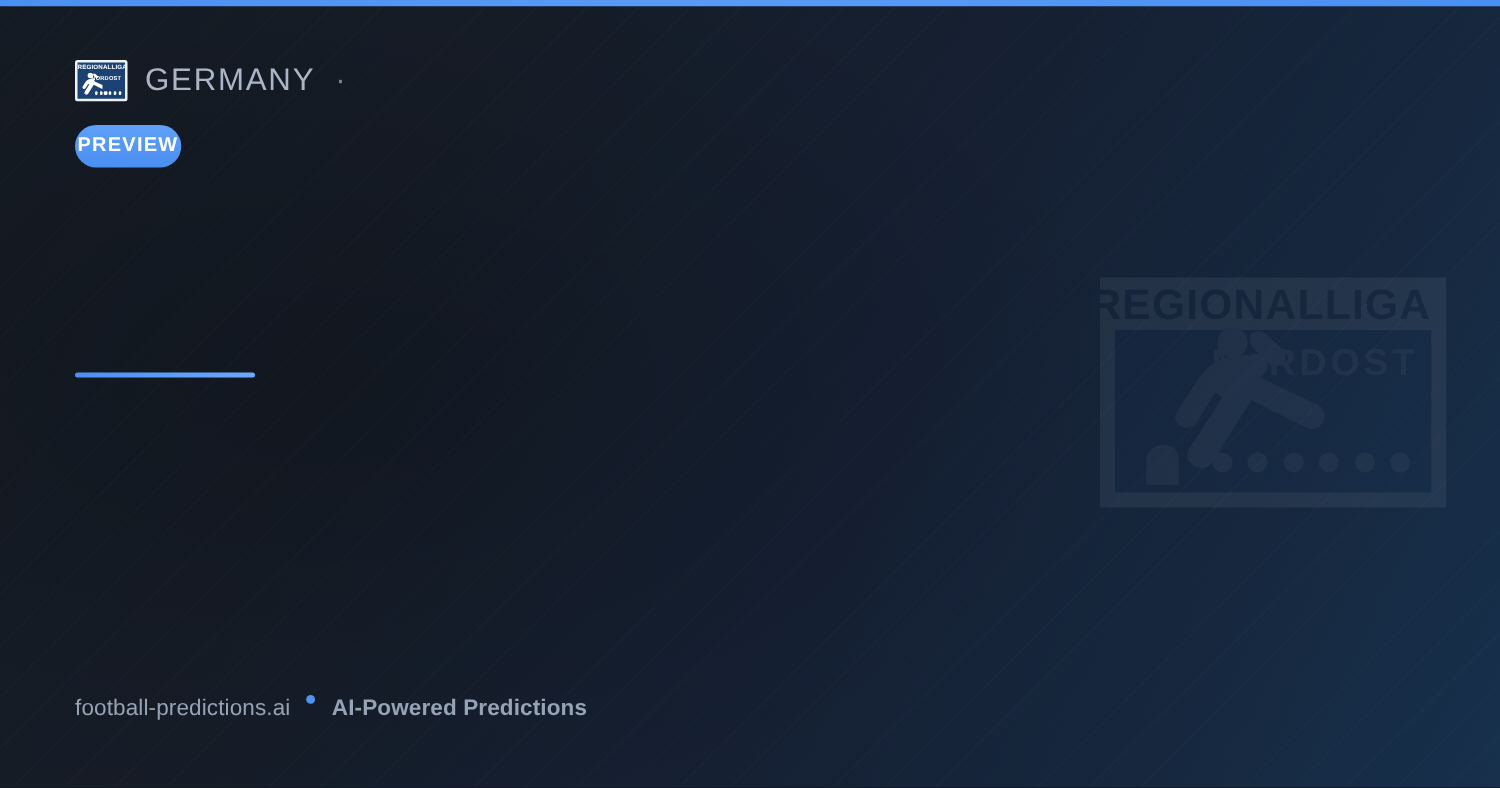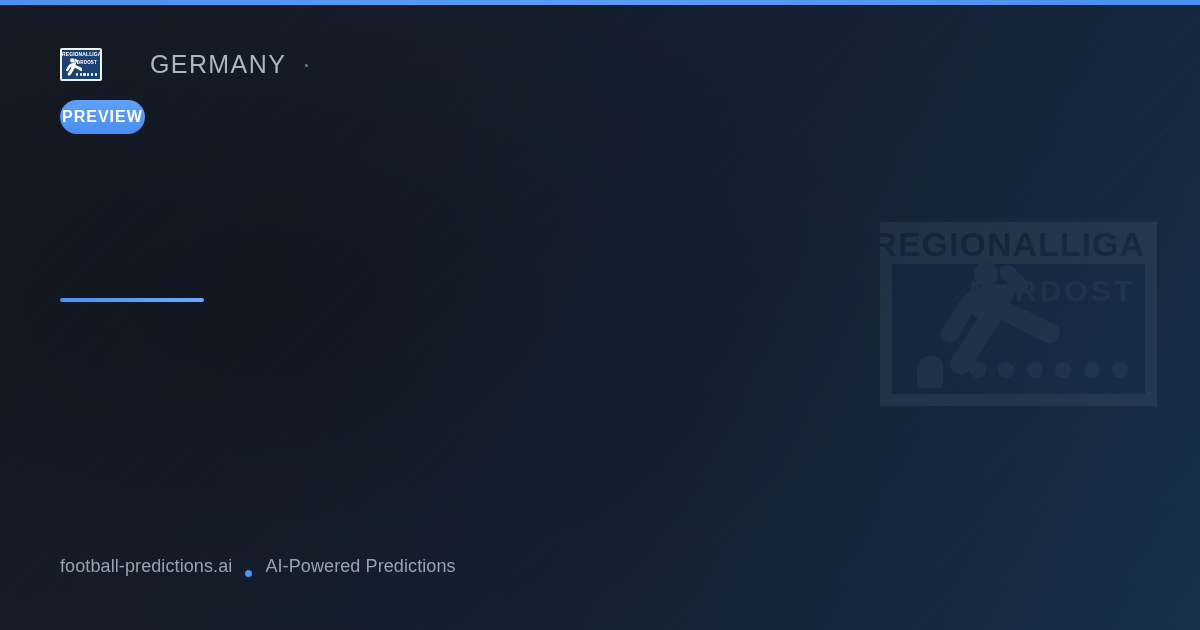--- a/index.html
+++ b/index.html
@@ -143,21 +143,20 @@
     width:2.2px; height:2.2px; border-radius:50%;
     background:#ffffff; display:block;
   }
 
   .crumb-text {
     font-size:25px;
     font-weight:400;
     letter-spacing:1.4px;
     color:#aab6c6;
     white-space:nowrap;
-    margin-left:34px;
   }
   .crumb-sep {
     font-size:25px;
     color:#77828f;
     padding:0 2px;
   }
 
   .tag-badge {
     position:absolute; left:0; top:100px;
     display:inline-flex; align-items:center; justify-content:center;
@@ -182,34 +181,34 @@
 
   .title-underline {
     position:absolute; left:0; top:298px;
     width:144px; height:4px;
     border-radius:2px;
     background:linear-gradient(90deg,#4a90f2 0%,#6aaaff 100%);
   }
 
   .footer {
     position:absolute; left:0; top:556px;
-    display:flex; align-items:flex-end; gap:13px;
+    display:flex; align-items:flex-start; gap:13px;
     white-space:nowrap;
   }
   .footer-site {
     font-size:18px; font-weight:400;
     color:#96a3b4;
     letter-spacing:0.1px;
   }
   .footer-dot {
     width:7px; height:7px; border-radius:50%;
     background:#4d94f5; flex:none;
   }
   .footer-tag {
-    font-size:18px; font-weight:400;
+    font-size:18px; font-weight:700;
     color:#96a3b4;
     letter-spacing:0.1px;
   }
 </style>
 </head>
 <body>
 
 <div class="og-card">
 
   <div class="bg-stripes"></div>

